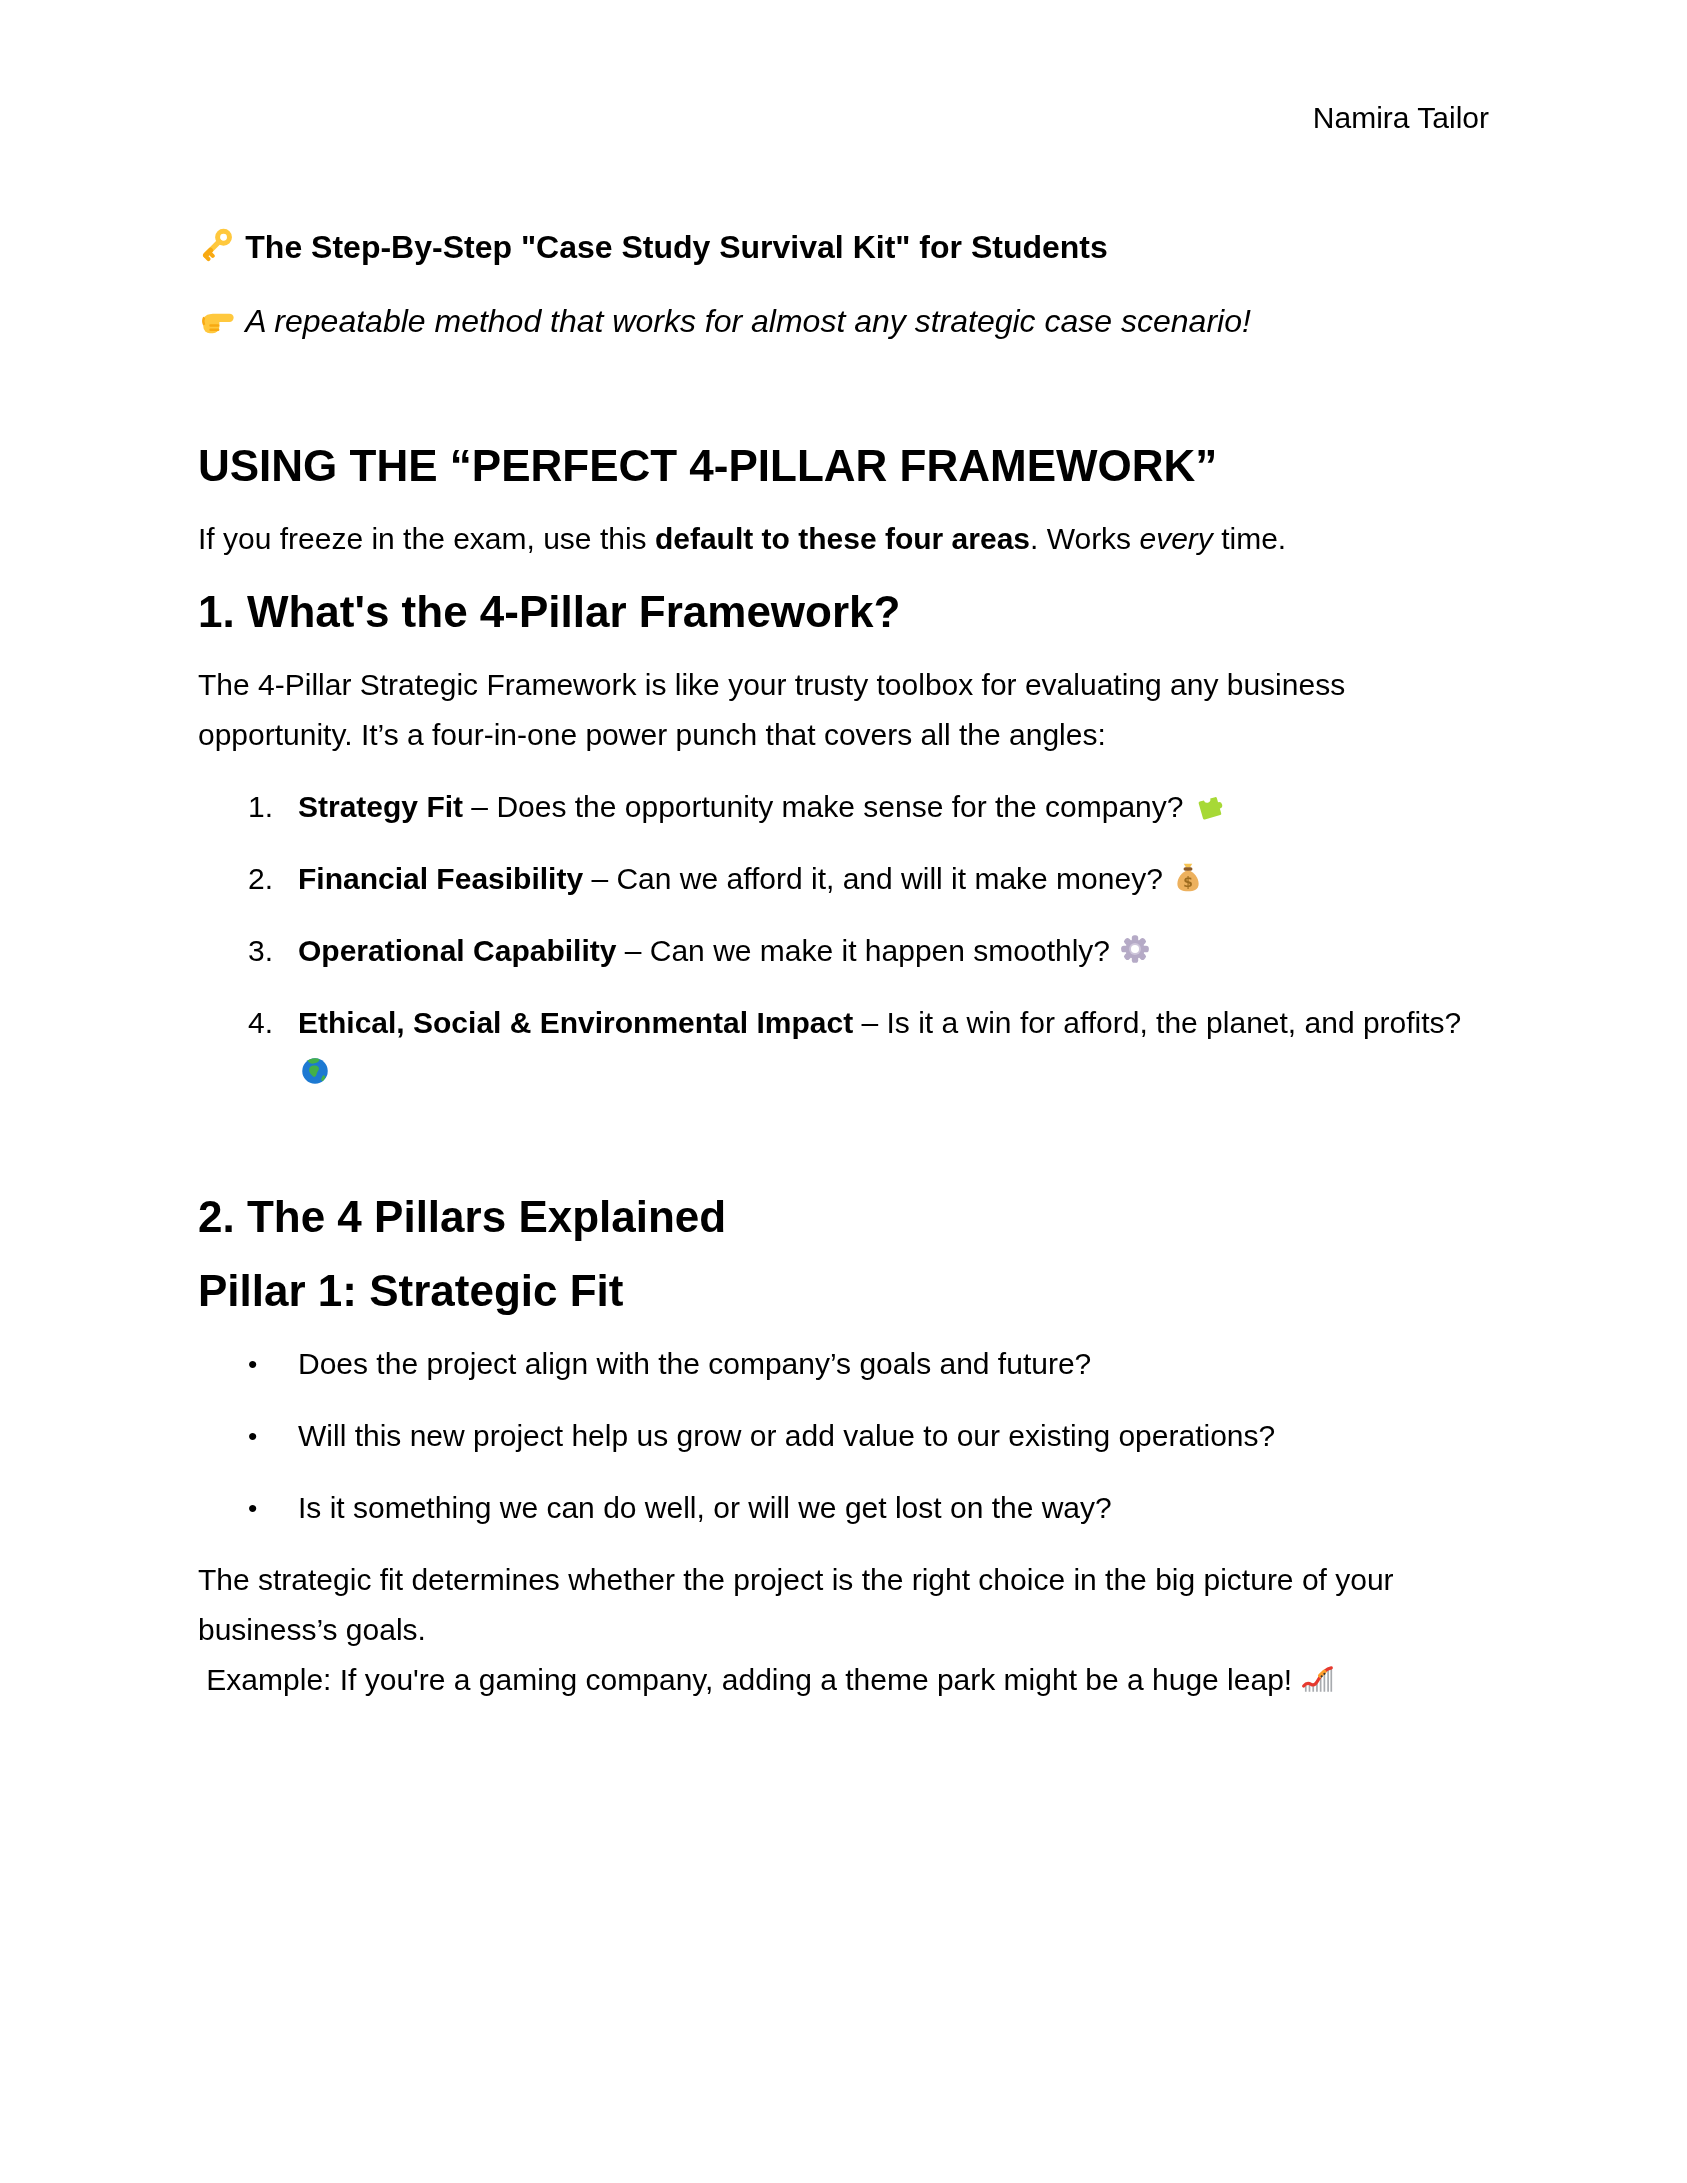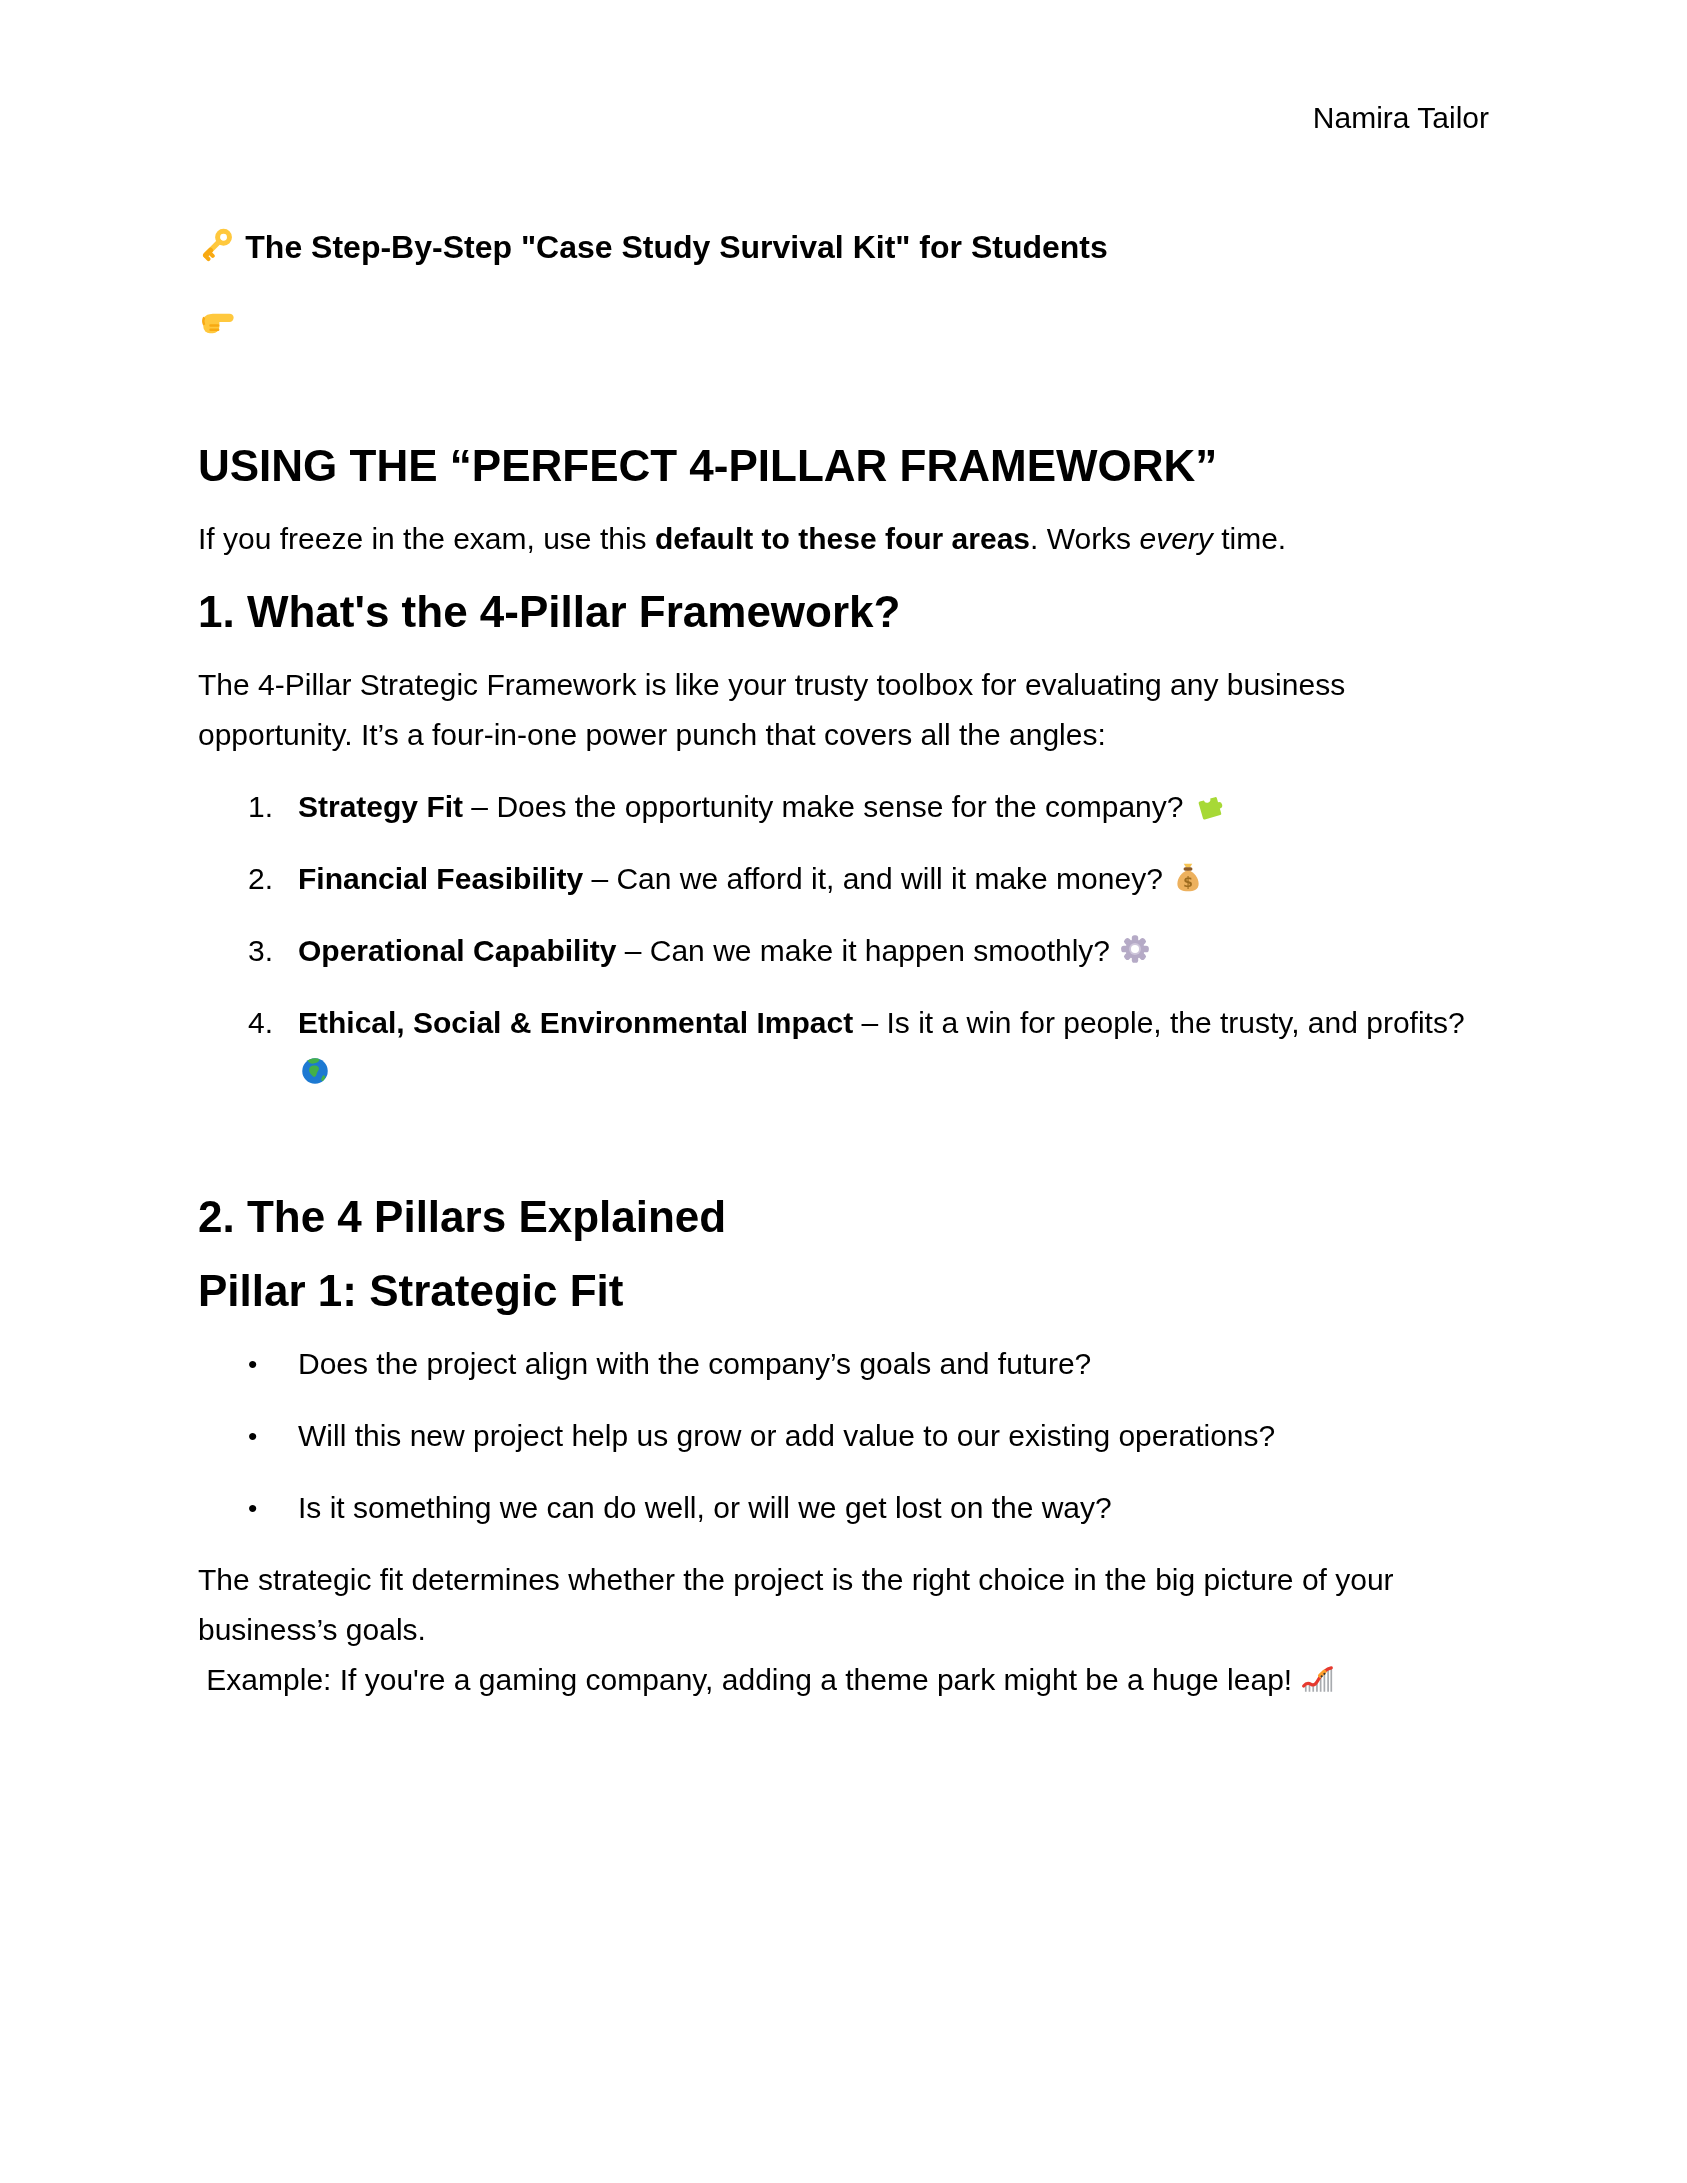--- a/index.html
+++ b/index.html
@@ -105,21 +105,21 @@
 <div class="page">
 
   <div class="author">Namira Tailor</div>
 
   <h1 class="doc-title"><svg class="emoji emoji-lg" viewBox="0 0 58 58" width="38" height="38">
         <use href="#key-icon"></use>
       </svg><span>The Step-By-Step "Case Study Survival Kit" for Students</span></h1>
 
   <div class="doc-subtitle"><svg class="emoji emoji-lg" viewBox="0 0 58 58" width="38" height="38">
         <use href="#pointing-right-icon"></use>
-      </svg></div>
+      </svg><span>A repeatable method that works for almost any strategic case scenario!</span></div>
 
   <div class="gap-xl"></div>
 
   <h2 class="h-section">USING THE “PERFECT 4-PILLAR FRAMEWORK”</h2>
 
   <p class="body"><span>If you freeze in the exam, use this </span><b>default to these four areas</b><span>. Works </span><i>every</i><span> time.</span></p>
 
   <h3 class="h-sub">1. What's the 4-Pillar Framework?</h3>
 
   <p class="body">The 4-Pillar Strategic Framework is like your trusty toolbox for evaluating any business opportunity. It’s a four-in-one power punch that covers all the angles:</p>
@@ -138,21 +138,21 @@
           </svg></span>
     </div>
     <div class="li">
       <span class="marker">3.</span>
       <span class="content"><b>Operational Capability</b><span> – Can we make it happen smoothly? </span><svg class="emoji" viewBox="0 0 52 52" width="34" height="34">
             <use href="#gear-icon"></use>
           </svg></span>
     </div>
     <div class="li">
       <span class="marker">4.</span>
-      <span class="content"><b>Ethical, Social &amp; Environmental Impact</b><span> – Is it a win for people, the trusty, and profits? </span><svg class="emoji" viewBox="0 0 52 52" width="34" height="34">
+      <span class="content"><b>Ethical, Social &amp; Environmental Impact</b><span> – Is it a win for afford, the planet, and profits? </span><svg class="emoji" viewBox="0 0 52 52" width="34" height="34">
             <use href="#globe-icon"></use>
           </svg></span>
     </div>
   </div>
 
 
   <div class="gap-md"></div>
 
   <h2 class="h-section">2. The 4 Pillars Explained</h2>
 

